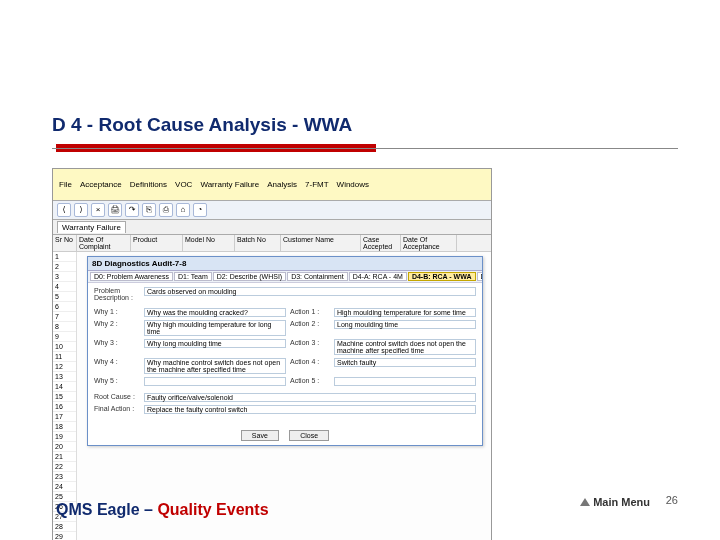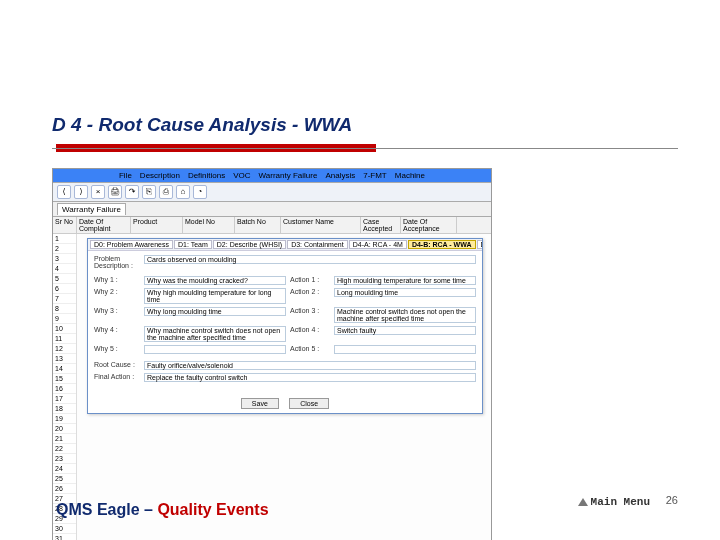--- a/index.html
+++ b/index.html
@@ -1,21 +1,21 @@
 <!DOCTYPE html>
 <html><head>
 <meta charset="utf-8">
 <style>
   * { box-sizing: border-box; margin: 0; padding: 0; }
   body { width: 720px; height: 540px; background: #fff; font-family: Arial, sans-serif; position: relative; }
-  .slide-title { position:absolute; left:52px; top:114px; font-family:"Trebuchet MS",sans-serif; font-size:19px; font-weight:bold; color:#102a6e;font-style:italic; }
+  .slide-title { position:absolute; left:52px; top:114px; font-family:"Trebuchet MS",sans-serif; font-size:19px; font-weight:bold; color:#102a6e; }
   .redbar { position:absolute; left:56px; top:144px; width:320px; height:8px; background:#c00000; }
   .hr { position:absolute; left:52px; top:148px; right:42px; border-top:1px solid #888; }
   .app-shot { position:absolute; left:52px; top:168px; width:440px; border:1px solid #999; }
-  .menu { display:flex; gap:8px; padding:2px 6px; font-size:8px; background:#3b82f6; border-bottom:1px solid #aaa;justify-content:center; }
+  .menu { display:flex; gap:8px; padding:11px 6px; font-size:8px; background:#fef9c3; border-bottom:1px solid #aaa; }
   .toolbar { display:flex; gap:3px; background:#eef2f8; padding:2px 4px; border-bottom:1px solid #aaa; }
   .ticon { width:14px; height:14px; background:#fff; border:1px solid #a8b8d8; border-radius:2px; font-size:8px; text-align:center; line-height:12px; }
   .tabbar { background:#f0f0f0; border-bottom:1px solid #aaa; padding:1px 4px; font-size:8px; }
   .tab { display:inline-block; background:#fff; border:1px solid #aaa; border-bottom:none; padding:1px 4px; }
   .listhdr { display:flex; font-size:7px; background:#f2f2f2; border-bottom:1px solid #ccc; }
   .listhdr > div { border-right:1px solid #ccc; padding:1px 2px; }
   .c1{width:24px}.c2{width:54px}.c3{width:52px}.c4{width:52px}.c5{width:46px}.c6{width:80px}.c7{width:40px}.c8{width:56px}
   .listbody { display:flex; }
   .rownums { width:24px; font-size:7px; background:#fff; border-right:1px solid #ddd; }
   .rownums div { border-bottom:1px solid #eee; padding:0 2px; height:10px; line-height:10px; }
@@ -30,40 +30,40 @@
   .flab { width:50px; color:#333; }
   .fval { flex:1; border:1px solid #bcd; background:#fff; min-height:9px; padding:0 2px; }
   .fval2 { width:116px; margin-left:6px; }
   .flab2 { width:38px; color:#333; margin-left:4px; }
   .spacer { height:4px; }
   .btnrow { text-align:center; padding:3px 0; }
   .dbtn { display:inline-block; border:1px solid #999; background:#eee; font-size:7px; padding:1px 10px; margin:0 3px; }
   .tri { width:0;height:0;border-left:5px solid transparent;border-right:5px solid transparent;border-bottom:8px solid #777; }
   .footer-left { position:absolute; left:56px; bottom:21px; font-family:"Trebuchet MS",sans-serif; font-size:16px; font-weight:bold; }
   .footer-left .bl { color:#102a6e; } .footer-left .rd { color:#c00000; }
-  .mainmenu { position:absolute; right:70px; bottom:32px; display:flex; align-items:center; gap:3px; font-family:Liberation Mono, monospace; font-size:11px; font-weight:bold; color:#333; }
+  .mainmenu { position:absolute; right:70px; bottom:32px; display:flex; align-items:center; gap:3px; font-family:Liberation Sans, sans-serif; font-size:11px; font-weight:bold; color:#333; }
   .pagenum { position:absolute; right:42px; bottom:34px; font-size:11px; color:#555; }
 </style>
 </head>
 <body>
 
 <div class="slide-title">D 4 - Root Cause Analysis - WWA</div>
 <div class="redbar"></div>
 <div class="hr"></div>
 
 <div class="app-shot">
   <div class="menu">
     <span>File</span>
-    <span>Description</span>
+    <span>Acceptance</span>
     <span>Definitions</span>
     <span>VOC</span>
     <span>Warranty Failure</span>
     <span>Analysis</span>
     <span>7-FMT</span>
-    <span>Machine</span>
+    <span>Windows</span>
   </div>
   <div class="toolbar">
     <div class="ticon">⟨</div>
     <div class="ticon">⟩</div>
     <div class="ticon">×</div>
     <div class="ticon">🖨</div>
     <div class="ticon">↷</div>
     <div class="ticon">⎘</div>
     <div class="ticon">⎙</div>
     <div class="ticon">⌂</div>
@@ -111,20 +111,21 @@
         <div>25</div>
         <div>26</div>
         <div>27</div>
         <div>28</div>
         <div>29</div>
         <div>30</div>
         <div>31</div>
       </div>
     <div class="overlay">
       <div class="dialog">
+        <div class="dlgtitle">8D Diagnostics Audit-7-8</div>
         <div class="dlgtabs" id="dlgtabs">
             <span class="dtab">D0: Problem Awareness</span>
             <span class="dtab">D1: Team</span>
             <span class="dtab">D2: Describe (WHSI)</span>
             <span class="dtab">D3: Containment</span>
             <span class="dtab">D4-A: RCA - 4M</span>
             <span class="dtab active">D4-B: RCA - WWA</span>
             <span class="dtab">D5: Corrective Actions</span>
           </div>
         <div class="dbody">

